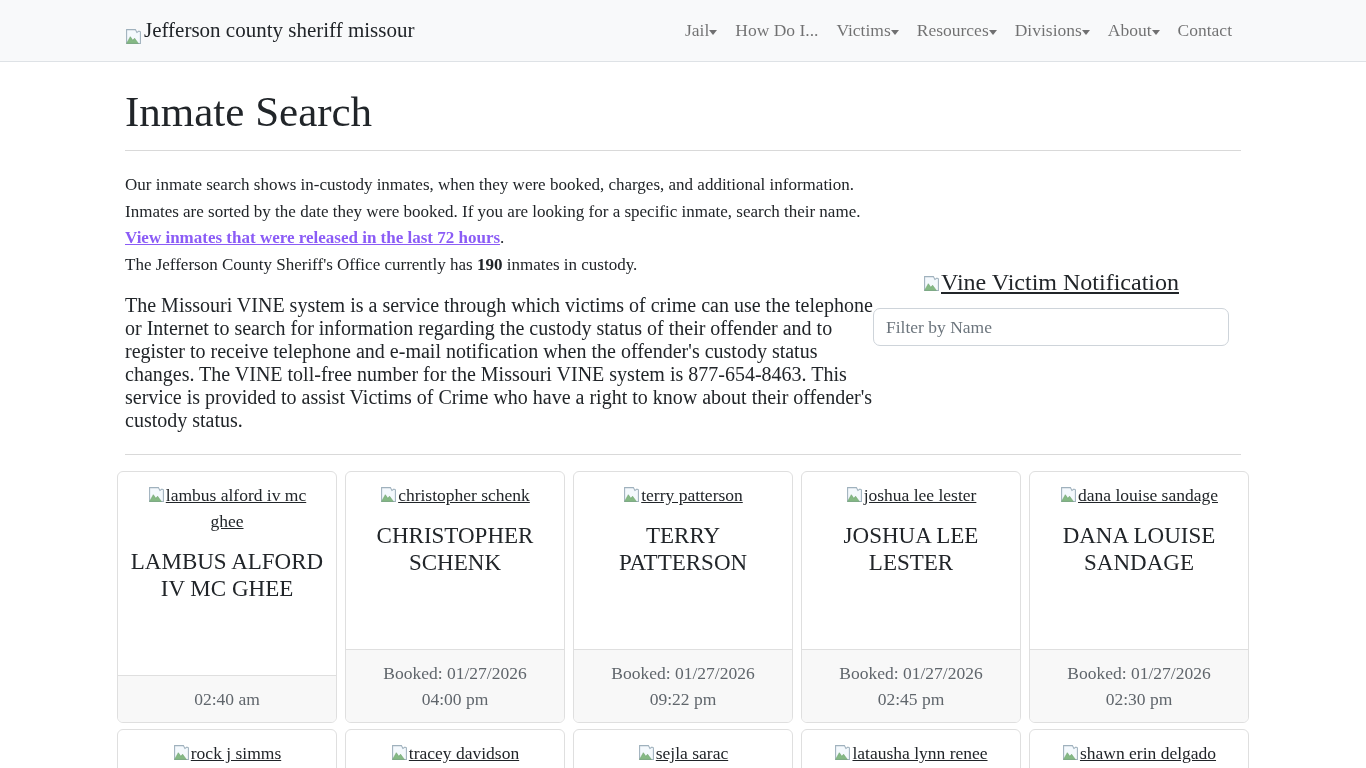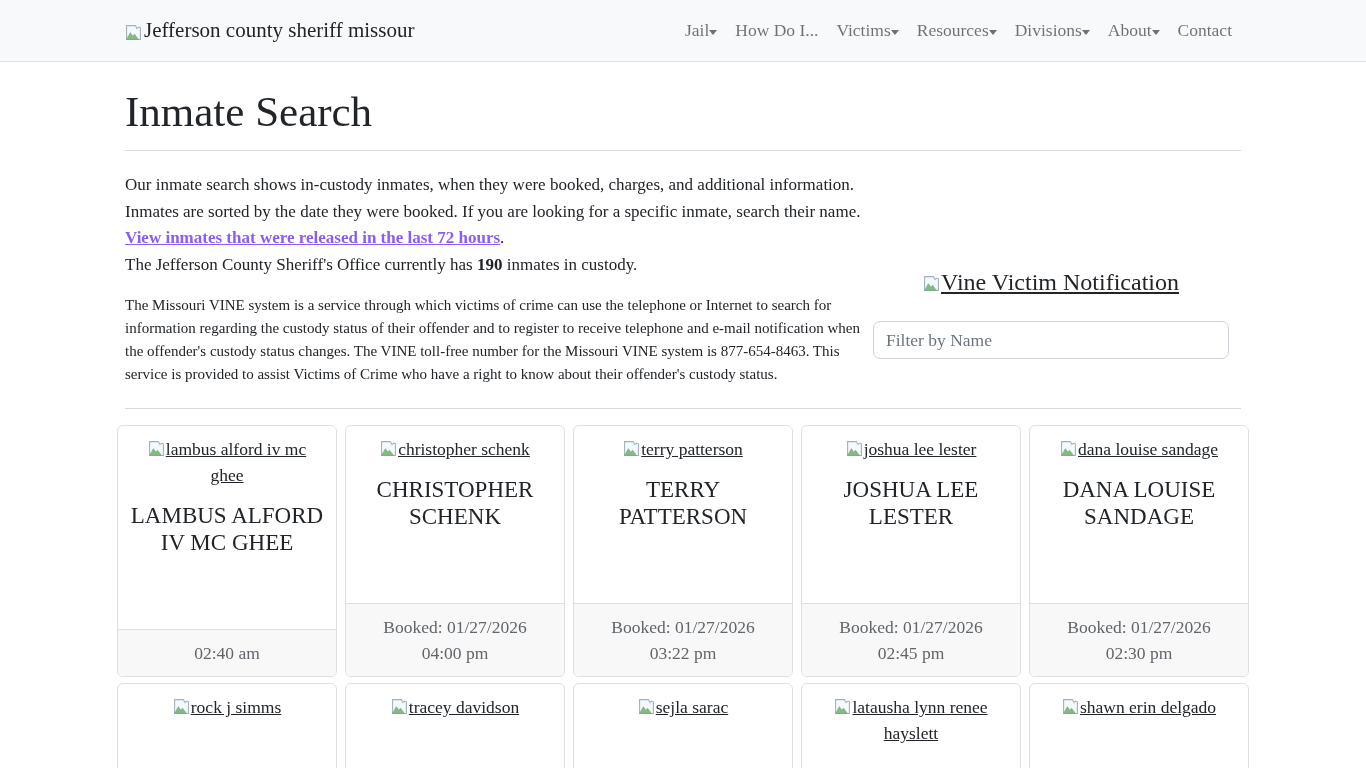--- a/index.html
+++ b/index.html
@@ -15,21 +15,21 @@
   .navbar {
     height: 62px; background: #f8f9fa;
     border-bottom: 1px solid #dee2e6;
     display: flex; align-items: center;
   }
   .nav-inner {
     width: 1116px; margin: 0 125px;
     display: flex; align-items: center; justify-content: space-between;
   }
   .brand {
-    display: inline-flex; align-items: center; gap: 1px;
+    display: inline-flex; align-items: flex-end; gap: 1px;
     font-size: 21px; color: #212529; text-decoration: none;
   }
   .navlinks { display: flex; align-items: center; }
   .nav-link {
     font-size: 17.5px; color: rgba(0,0,0,.55); text-decoration: none;
     padding: 8px 9px; display: inline-flex; align-items: center; 
     cursor: pointer;
   }
   .caret {
     width: 0; height: 0; display: inline-block; margin-top: 3px;
@@ -41,26 +41,26 @@
   main { margin: 0 125px; }
   h1.page-title { font-size: 43px; font-weight: 400; margin: 25px 0 8px; }
   hr.rule { border: none; border-top: 1px solid #d9d9d9; margin: 14px 0 16px; }
 
   .row { display: flex; gap: 0; }
   .col-left { width: 748px; }
   .col-right { width: 356px; }
 
   .intro { font-size: 17px; line-height: 26.5px; margin: 5px 0 16px; }
   .released-link { color: #8b5cf6; font-weight: 700; text-decoration: underline; cursor: pointer; }
-  .vine-para { font-size: 15px; line-height: 23px; margin: 16px 0 8px; }
+  .vine-para { font-size: 20px; line-height: 23px; margin: 16px 0 8px; }
 
   .vine-link-wrap { margin-top: 102px; text-align: center; font-size: 24px; line-height: 26px; }
   .vine-link { color: #212529; text-decoration: underline; cursor: pointer; }
   .filter-input {
-    margin-top: 26px; width: 100%; height: 38px;
+    margin-top: 13px; width: 100%; height: 38px;
     border: 1px solid #ced4da; border-radius: 7px;
     padding: 6px 12px; font-family: inherit; font-size: 17.5px; color: #212529;
     background: #fff;
   }
   .filter-input::placeholder { color: #6c757d; }
 
   
   .grid {
     width: 1132px; margin: 4px 0 0 -8px;
     display: grid; grid-template-columns: repeat(5, 220px); gap: 6px 8px;
@@ -188,21 +188,21 @@
 
     <article class="card">
       <div class="card-body">
         <a class="img-link"><span class="bimg"><svg>
                 <use href="#brokenimg"></use>
               </svg></span><span>terry patterson</span></a>
         <h2 class="inmate-name">TERRY PATTERSON</h2>
       </div>
       <div class="card-footer">
         <div>Booked: 01/27/2026</div>
-        <div>03:22 pm</div>
+        <div>09:22 pm</div>
       </div>
     </article>
 
     <article class="card">
       <div class="card-body">
         <a class="img-link"><span class="bimg"><svg>
                 <use href="#brokenimg"></use>
               </svg></span><span>joshua lee lester</span></a>
         <h2 class="inmate-name">JOSHUA LEE LESTER</h2>
       </div>

